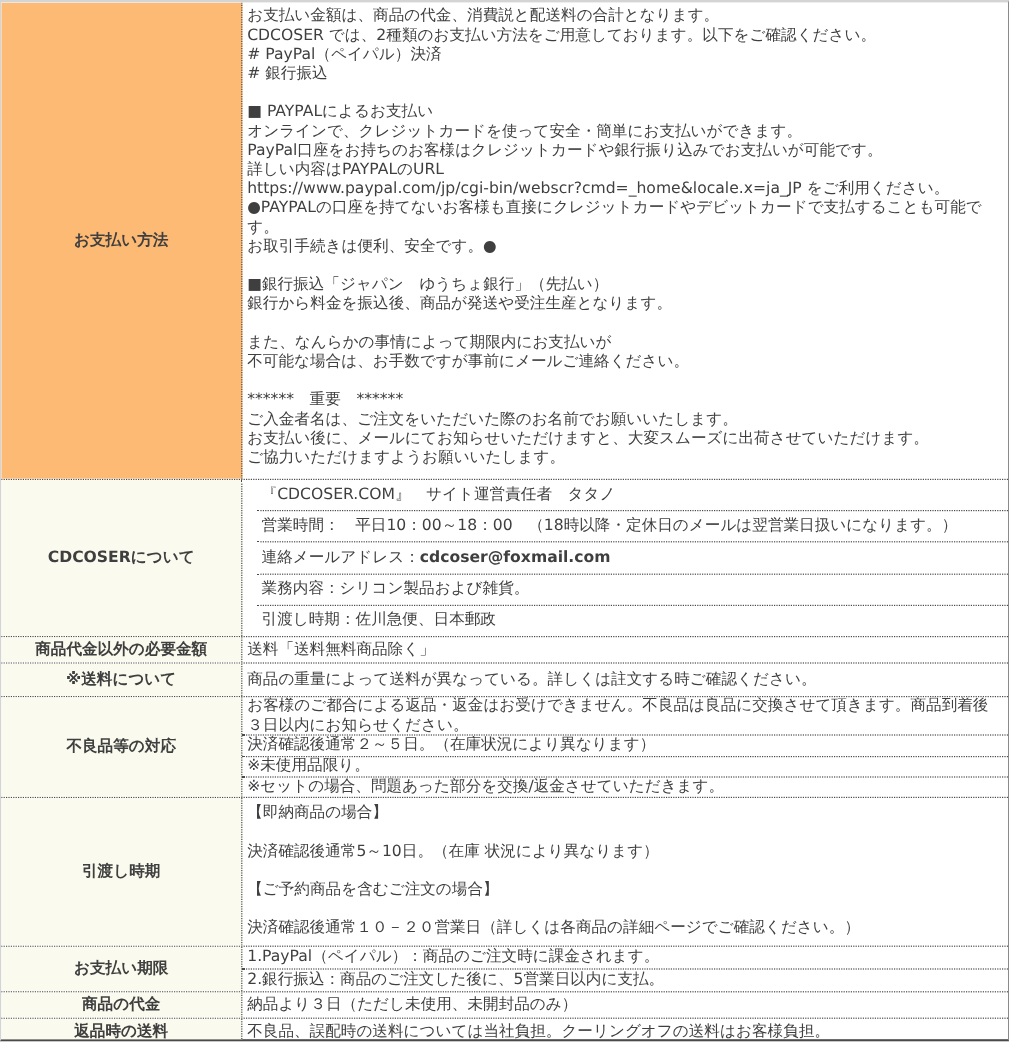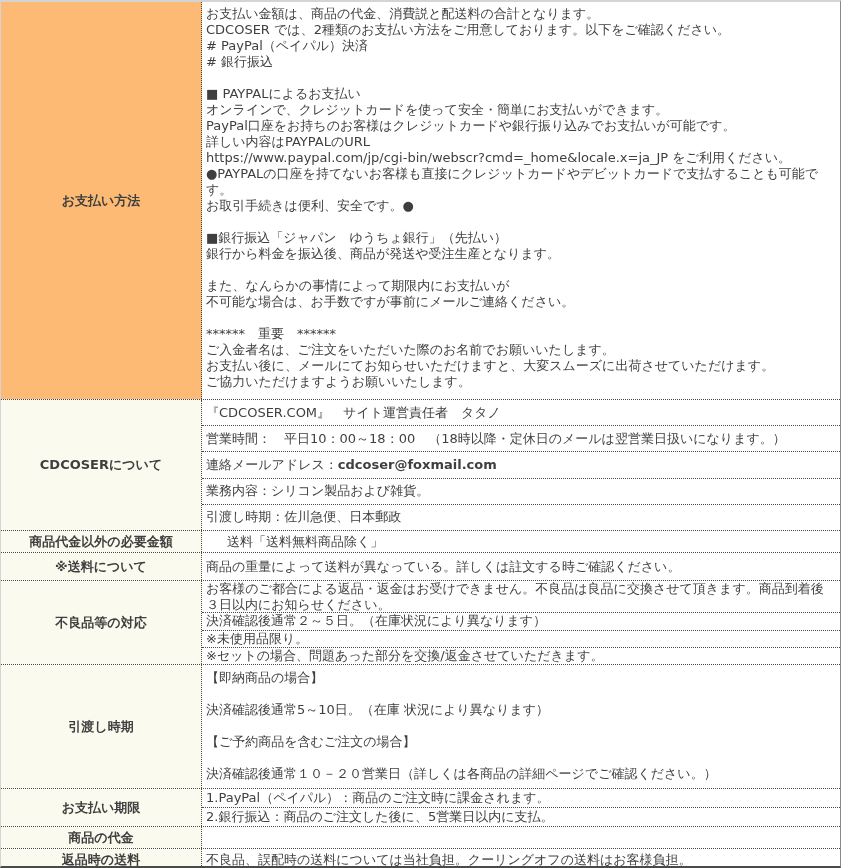--- a/index.html
+++ b/index.html
@@ -20,22 +20,22 @@
     padding:0 6px;line-height:16px;
   }
   .r1 .label-cell{background:#fdba74;}
   .content-col{flex:1 1 auto;min-width:0;display:flex;flex-direction:column;box-sizing:border-box;}
   .cell{
     white-space:pre-wrap;line-height:16px;padding:2px 4px;
     box-sizing:border-box;overflow:hidden;word-break:break-all;
   }
   .cell + .cell{border-top:1px dotted #4a4a4a;}
   .r1{height:397px;} .r1 .cell{padding:4px 4px;}
-  .r2{height:131px;} .r2 .cell{flex:1;display:flex;align-items:center;}
-  .r3{height:22px;gap:21px;}  .r3 .cell{flex:1;display:flex;align-items:center;}
+  .r2{height:131px;} .r2 .cell{flex:1;display:flex;align-items:center;margin-left:12px;}
+  .r3{height:22px;}  .r3 .cell{flex:1;display:flex;align-items:center;}
   .r4{height:28px;}  .r4 .cell{flex:1;display:flex;align-items:center;}
   .r5{height:84px;}  .r5 .cell{padding:0 4px 1px;}
   .r6{height:124px;} .r6 .cell{padding:5px 4px;}
   .r7{height:38px;}  .r7 .cell{flex:1;display:flex;align-items:center;padding:1px 4px;}
   .r8{height:22px;}  .r8 .cell{flex:1;display:flex;align-items:center;}
   .r9{height:22px;}  .r9 .cell{flex:1;display:flex;align-items:center;}
   .bold{font-weight:bold;text-align:right;}
 </style>
 </head>
 <body>
@@ -122,20 +122,23 @@
   <div class="row r7">
     <div class="label-cell">お支払い期限</div>
     <div class="content-col">
       <div class="cell">1.PayPal（ペイパル）：商品のご注文時に課金されます。</div>
       <div class="cell">2.銀行振込：商品のご注文した後に、5営業日以内に支払。</div>
     </div>
   </div>
 
   <div class="row r8">
     <div class="label-cell">商品の代金</div>
+    <div class="content-col">
+      <div class="cell">納品より３日（ただし未使用、未開封品のみ）</div>
+    </div>
   </div>
 
   <div class="row r9">
     <div class="label-cell">返品時の送料</div>
     <div class="content-col">
       <div class="cell">不良品、誤配時の送料については当社負担。クーリングオフの送料はお客様負担。</div>
     </div>
   </div>
 
 </div>

